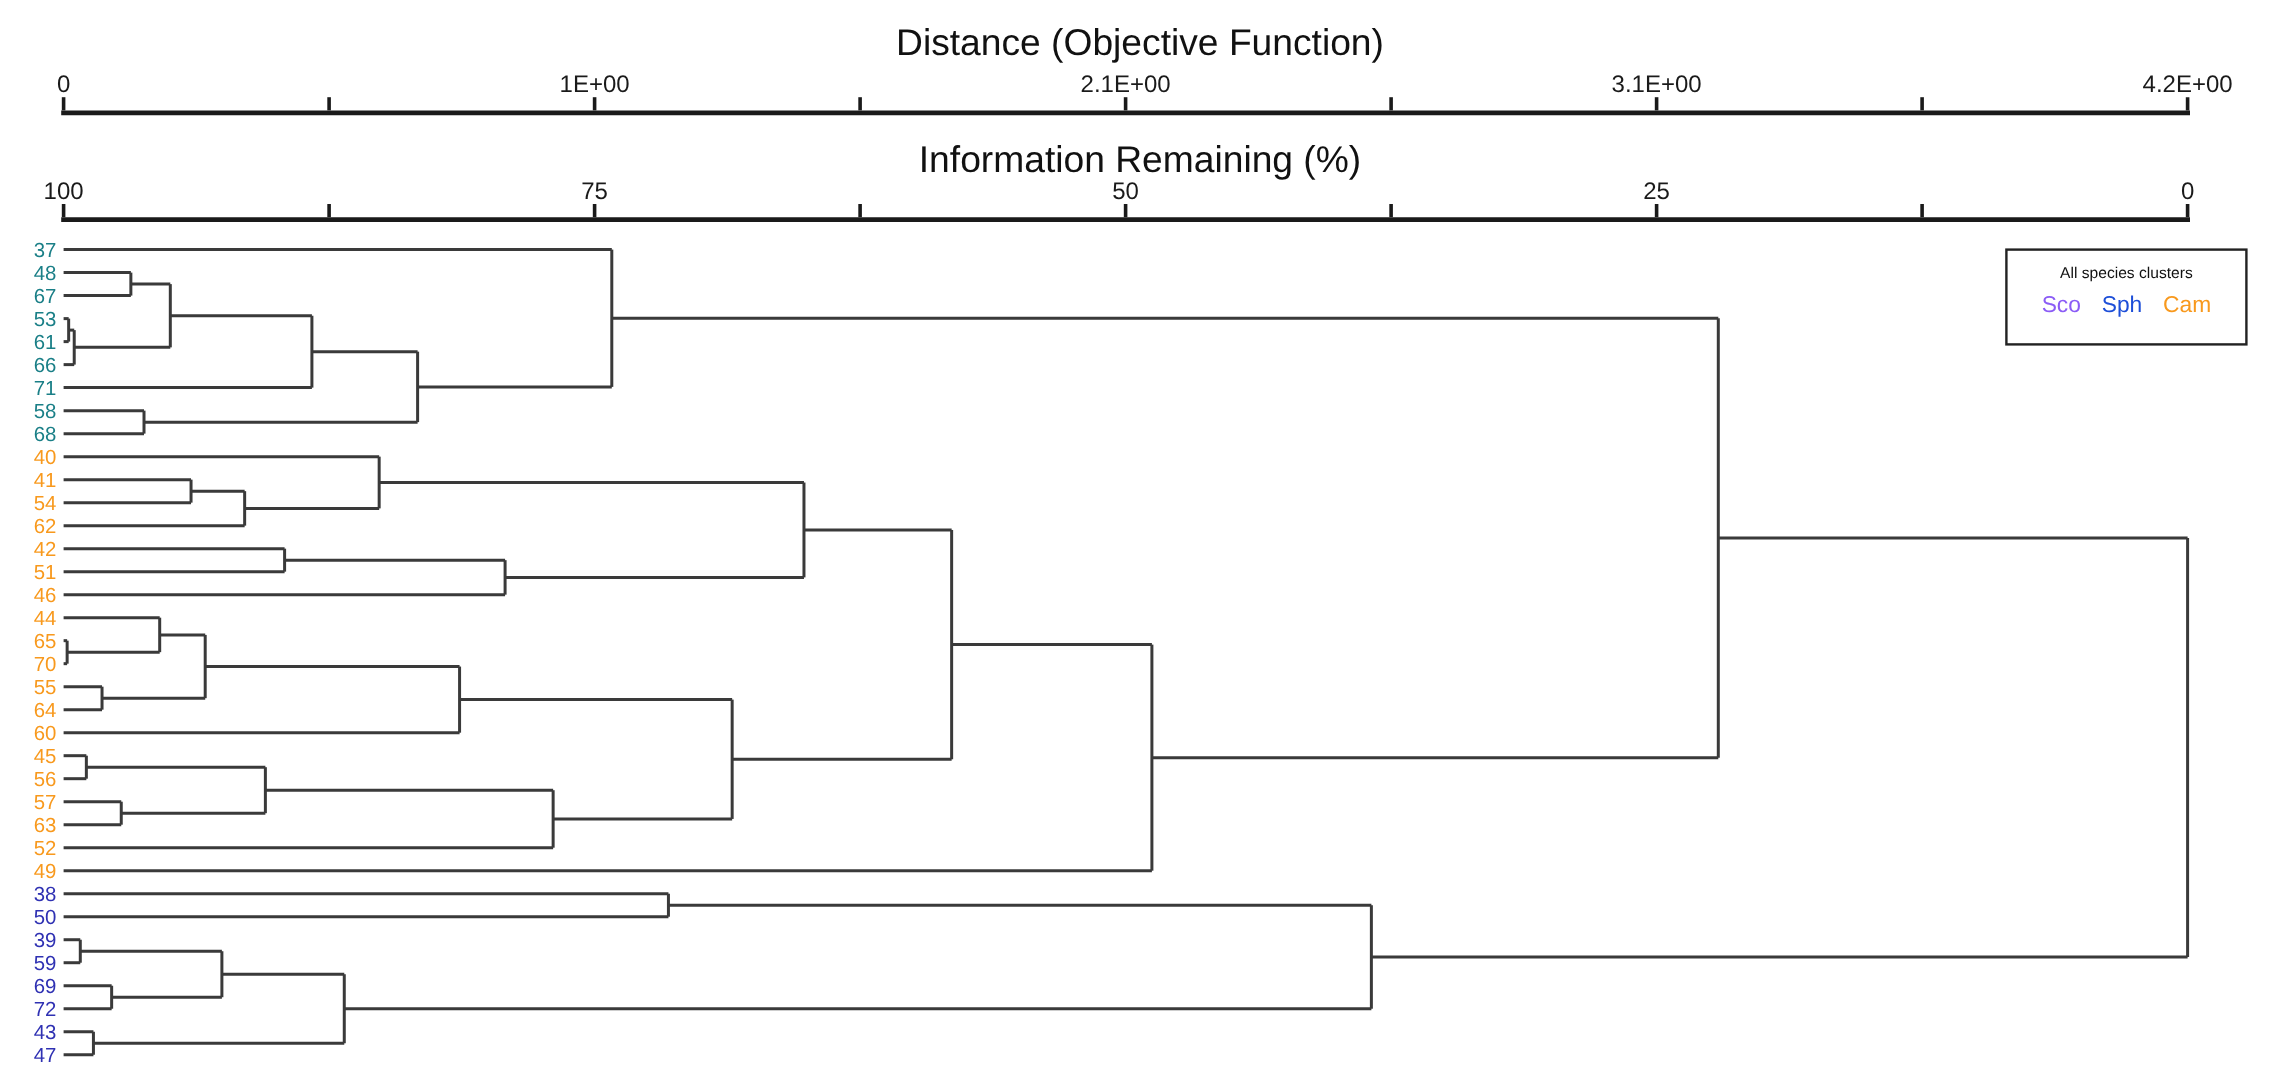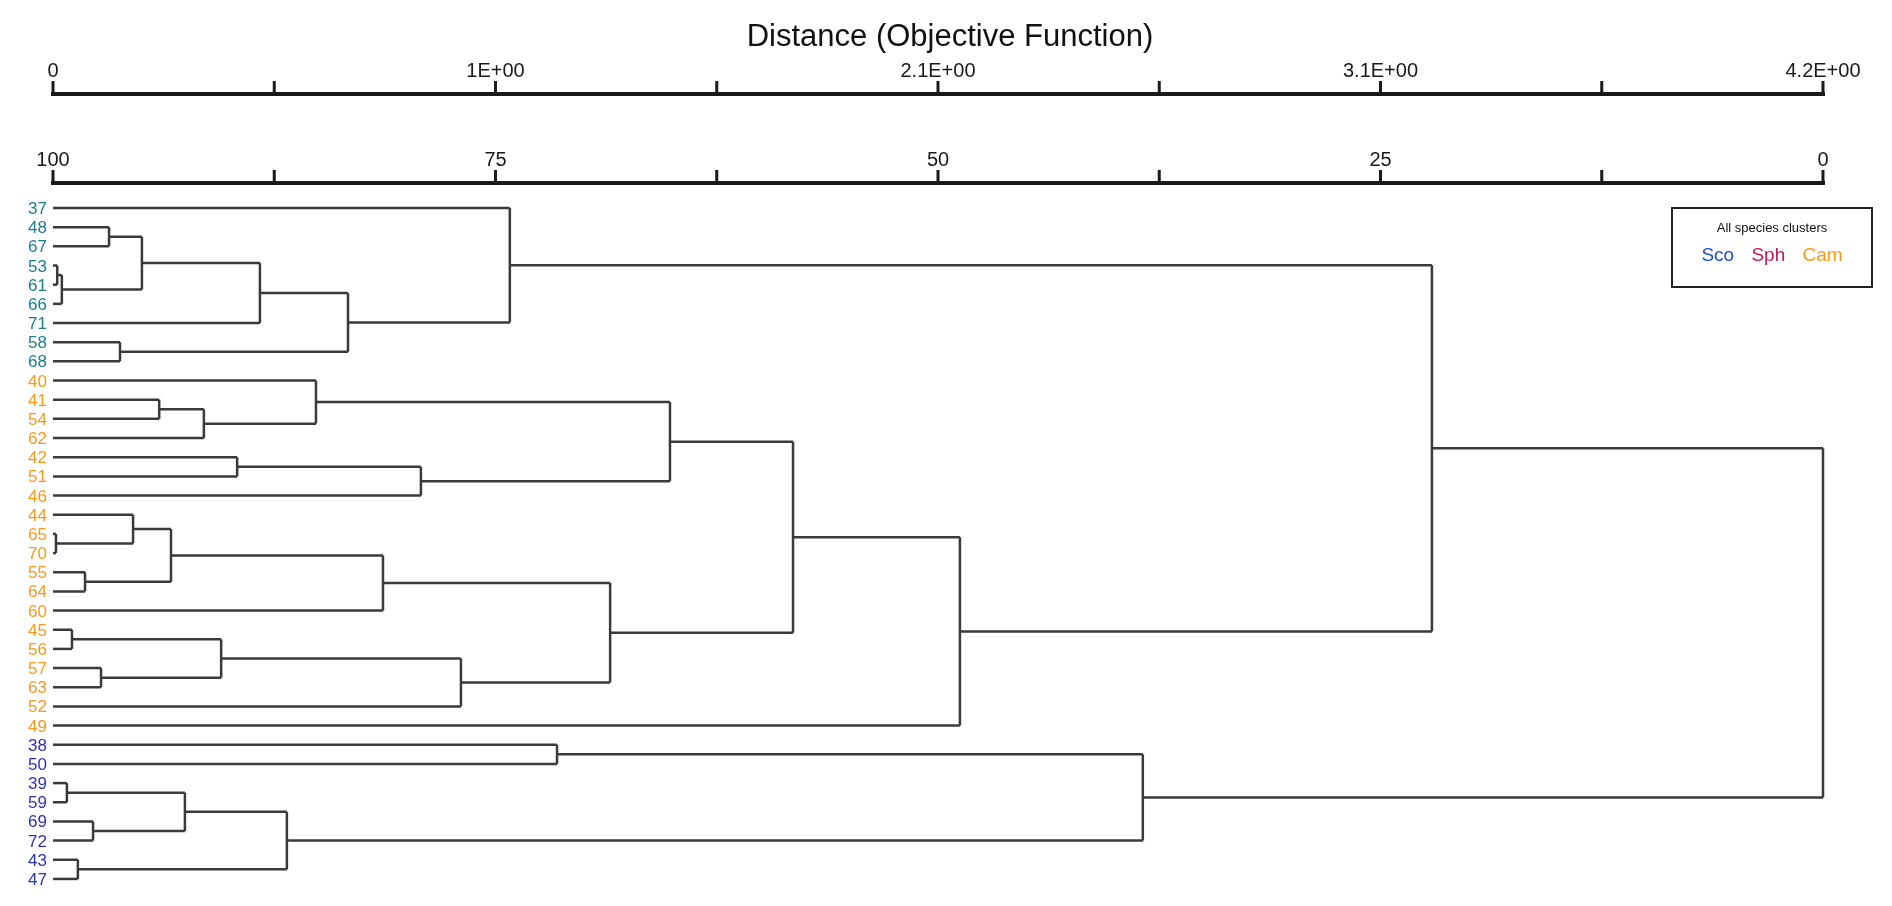--- a/index.html
+++ b/index.html
@@ -187,21 +187,22 @@
       <line x1="184.90714285714284" y1="792.6850000000001" x2="184.90714285714284" y2="831.0250000000001" stroke="#3A3A3A" stroke-width="2.5"></line>
       <line x1="77.86428571428571" y1="869.365" x2="286.8928571428571" y2="869.365" stroke="#3A3A3A" stroke-width="2.5"></line>
       <line x1="53" y1="859.7800000000001" x2="77.86428571428571" y2="859.7800000000001" stroke="#3A3A3A" stroke-width="2.5"></line>
       <line x1="53" y1="878.95" x2="77.86428571428571" y2="878.95" stroke="#3A3A3A" stroke-width="2.5"></line>
       <line x1="77.86428571428571" y1="859.7800000000001" x2="77.86428571428571" y2="878.95" stroke="#3A3A3A" stroke-width="2.5"></line>
       <line x1="286.8928571428571" y1="811.855" x2="286.8928571428571" y2="869.365" stroke="#3A3A3A" stroke-width="2.5"></line>
       <line x1="1142.8142857142857" y1="754.345" x2="1142.8142857142857" y2="840.61" stroke="#3A3A3A" stroke-width="2.5"></line>
       <line x1="1823" y1="448.2989453125" x2="1823" y2="797.4775" stroke="#3A3A3A" stroke-width="2.5"></line>
     </svg>
   <div class="axis-title" id="axis-title-distance">Distance (Objective Function)</div>
+  <div class="axis-title" id="axis-title-info">Information Remaining (%)</div>
   <div id="legend-box">
     <div id="legend-title">All species clusters</div>
     <div id="legend-entries">
-      <span style="color: #1d4ed8;">Sco</span>
-      <span style="color: #be185d;">Sph</span>
+      <span style="color: #8b5cf6;">Sco</span>
+      <span style="color: #1d4ed8;">Sph</span>
       <span style="color: rgb(248, 153, 29); margin-top: 44px;">Cam</span>
     </div>
   </div>
 </div>
 
 </body></html>

